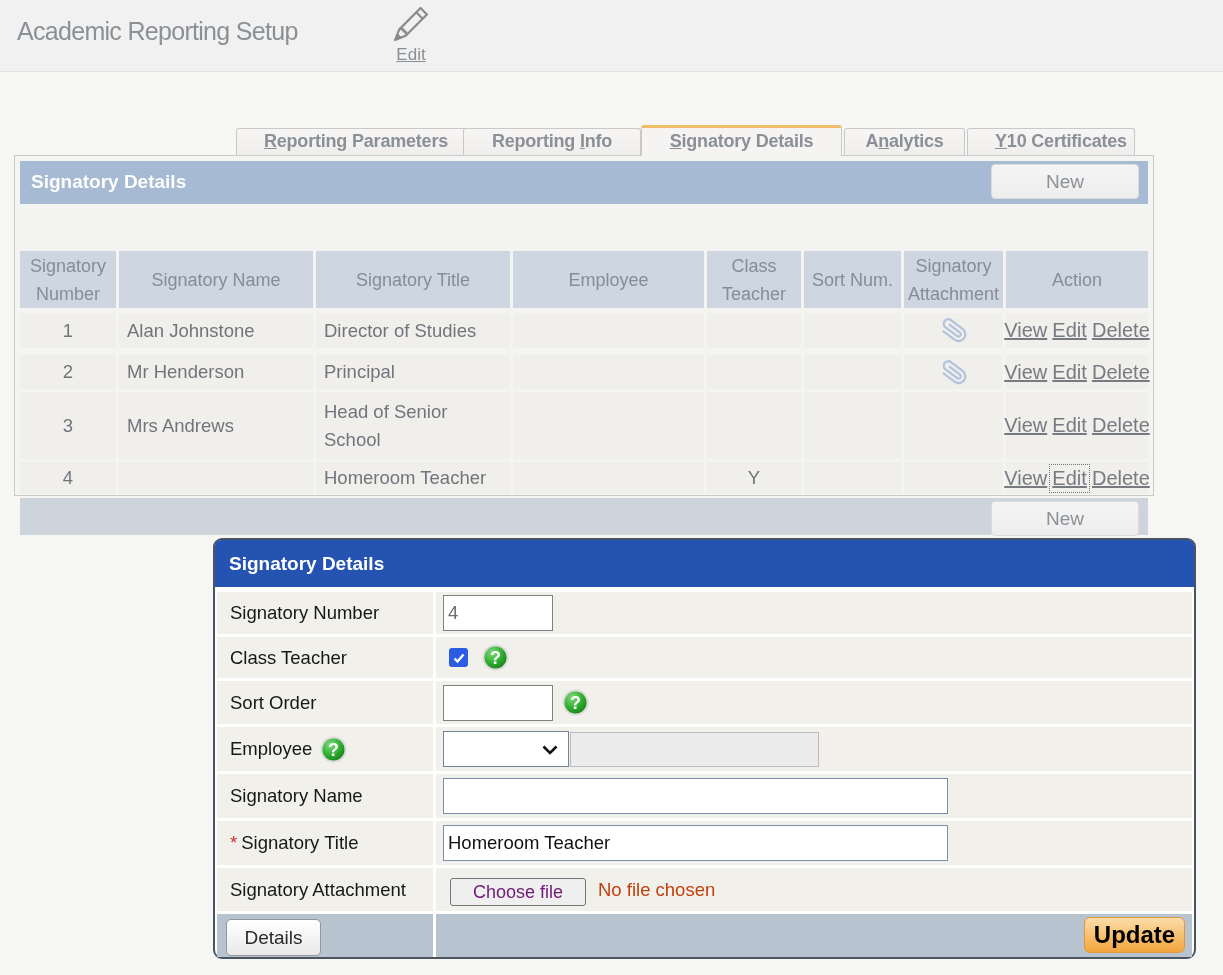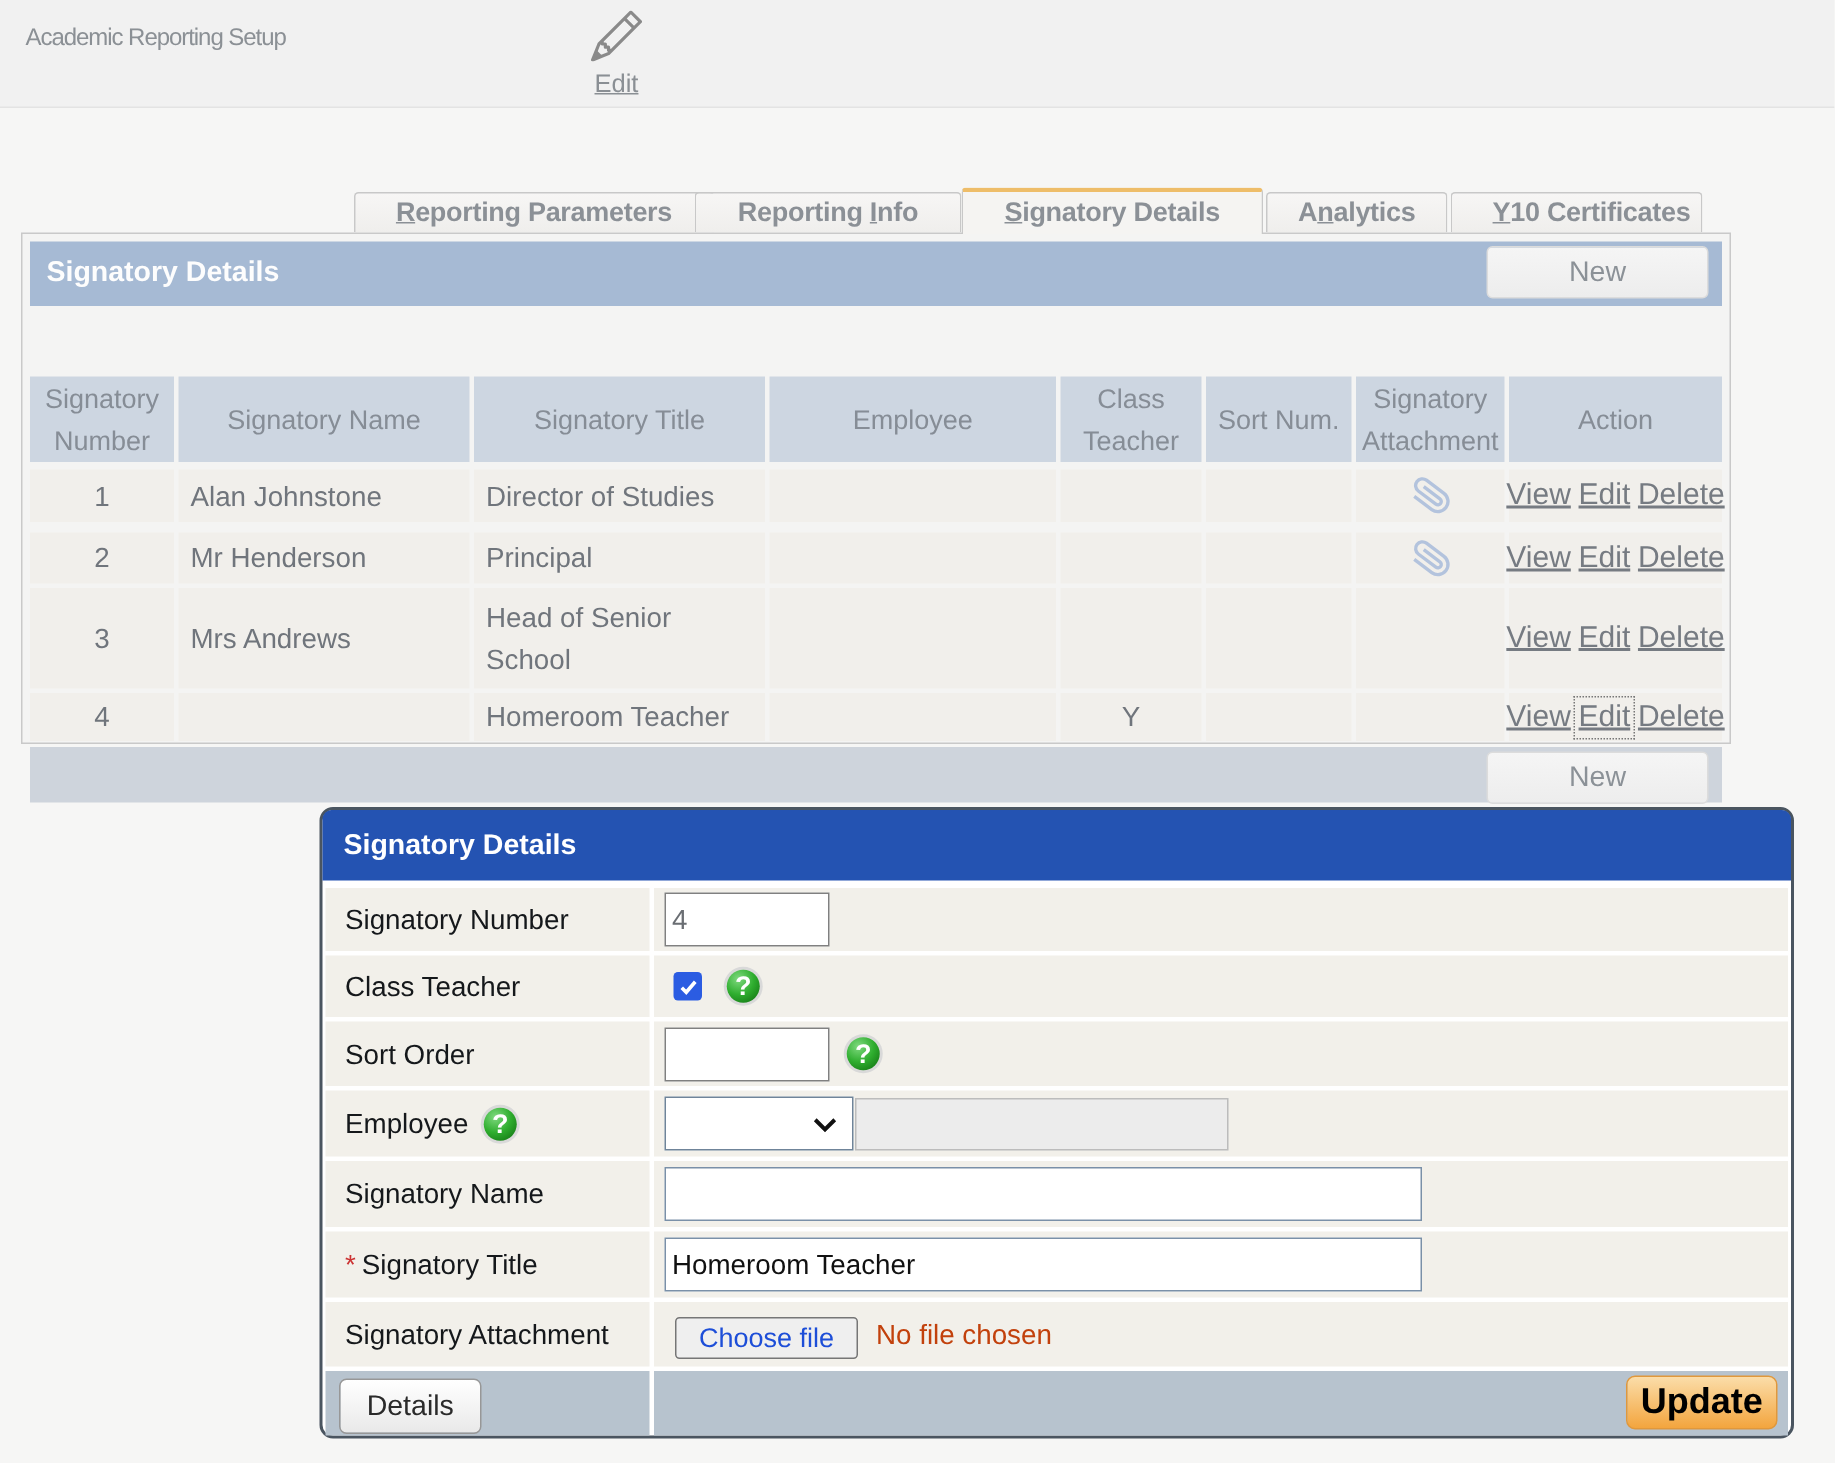--- a/index.html
+++ b/index.html
@@ -1,19 +1,19 @@
 <!DOCTYPE html>
 <html><head>
 <meta charset="utf-8">
 <style>
 * { box-sizing: border-box; margin:0; padding:0; }
 html,body { width:1223px; height:975px; overflow:hidden; }
 body { background:#f6f6f5; font-family:"Liberation Sans", sans-serif; position:relative; }
 .pagehead { position:absolute; left:0; top:0; width:1223px; height:72px; background:#f1f1f1; border-bottom:1px solid #e3e3e3; }
-.pagehead h1 { position:absolute; left:17px; top:17px; font-size:16px; font-weight:400; color:#8b9095; letter-spacing:-0.7px; }
+.pagehead h1 { position:absolute; left:17px; top:17px; font-size:25px; font-weight:400; color:#8b9095; letter-spacing:-0.7px; }
 .editblk { position:absolute; left:386px; top:5px; width:50px; text-align:center; }
 .editblk .lbl { font-size:17px; color:#8a8f94; text-decoration:underline; margin-top:0px; }
 
 .tab { position:absolute; top:128px; height:27px; background:linear-gradient(#f7f6f5,#efeeec); border:1px solid #c8c8c8; border-bottom:none; border-radius:3px 3px 0 0; color:#8b9096; font-size:18px; font-weight:bold; text-align:center; line-height:25px; letter-spacing:-0.2px; }
 .tab.active { top:125px; height:31px; border-top:3px solid #eebd69; background:#f5f4f2; line-height:26px; z-index:3; }
 
 .wrap { position:absolute; left:14px; top:155px; width:1140px; height:341px; border:1px solid #c9c9c9; background:#f4f4f3; padding:5px; }
 .ttitle { width:1128px; height:43px; background:#a6bad4; position:relative; margin-bottom:4px; }
 .ttitle .t { position:absolute; left:11px; top:10px; color:#fdfdfd; font-size:19px; font-weight:bold; }
 .btn-new { position:absolute; right:9px; top:3px; width:148px; height:35px; background:linear-gradient(#f5f5f5,#ededed); border:1px solid #dcdcdc; border-radius:4px; color:#8b9197; font-size:19px; text-align:center; line-height:33px; }
@@ -186,21 +186,21 @@
   </div>
   <div class="mrow" style="height:44px;">
     <div class="ml"><span class="req">*</span> Signatory Title</div>
     <div class="mf">
         <input class="inp blue" style="width: 505px; color: rgb(17, 17, 17);" value="Homeroom Teacher">
       </div>
   </div>
   <div class="mrow" style="height:43px;">
     <div class="ml">Signatory Attachment</div>
     <div class="mf">
-      <div style="width:122px;height:28px;background:#efefef;border:1px solid #767676;border-radius:3px;text-align:center;line-height:26px;font-size:18px;color:#1d4ed8;margin-left:7px;margin-top:4px;">Choose file</div>
+      <div style="width:136px;height:28px;background:#efefef;border:1px solid #767676;border-radius:3px;text-align:center;line-height:26px;font-size:18px;color:#701a75;margin-left:7px;margin-top:4px;">Choose file</div>
       <span style="font-size:18.5px;color:#c2410c;margin-left:12px;">No file chosen</span>
     </div>
   </div>
   <div class="mfoot">
     <div class="ml" style="padding-left:0;">
         <div class="btn-cancel">Details</div>
       </div>
     <div class="mf" style="position:relative;">
         <div class="btn-update">Update</div>
       </div>

